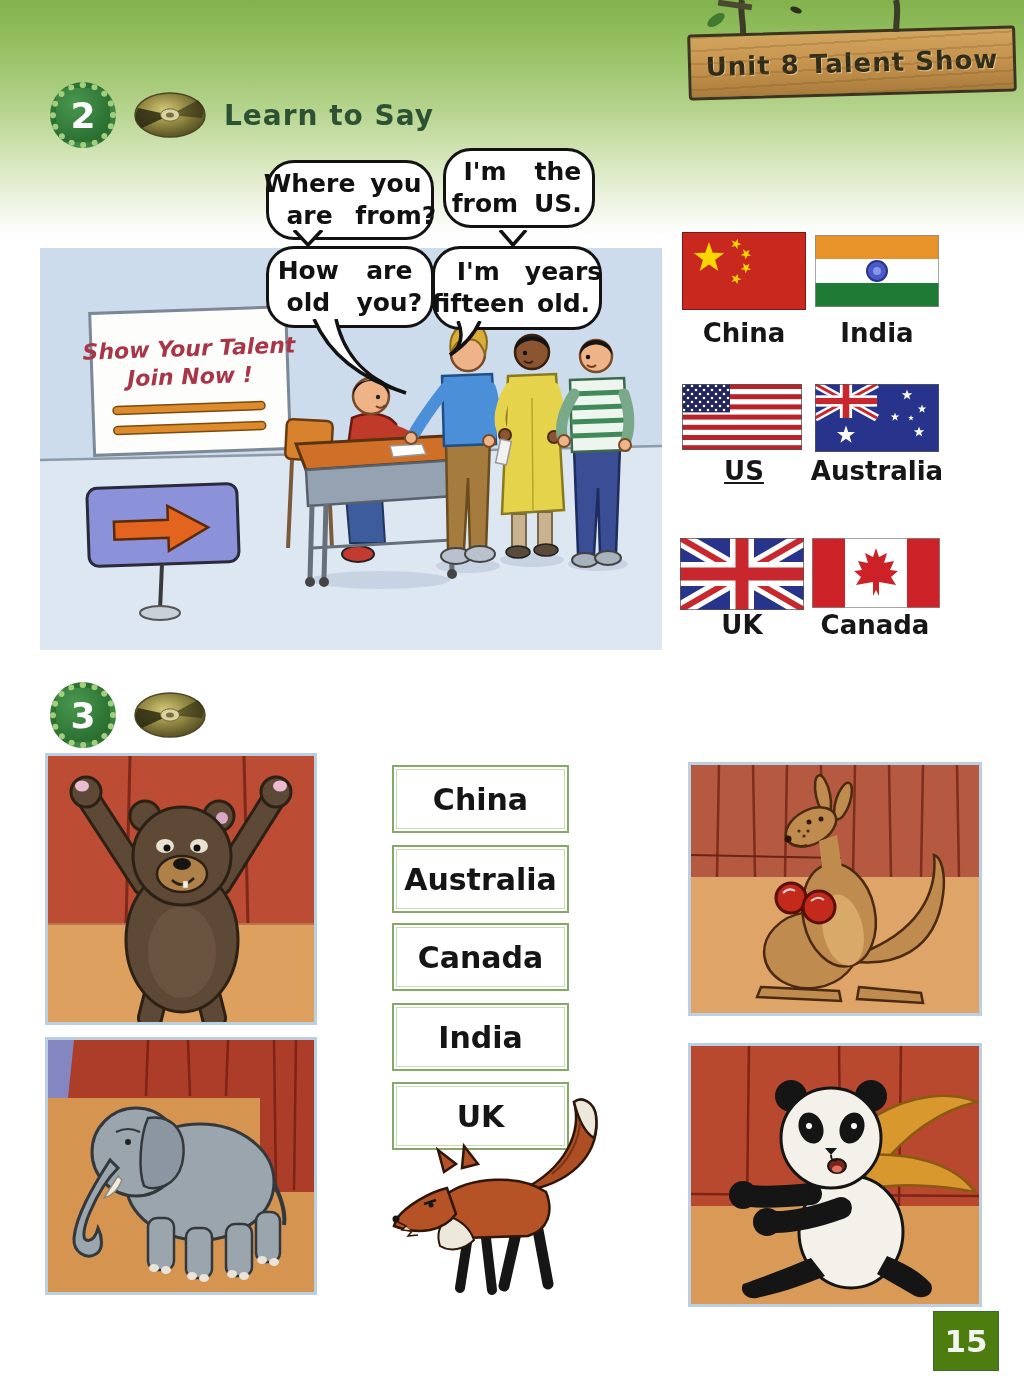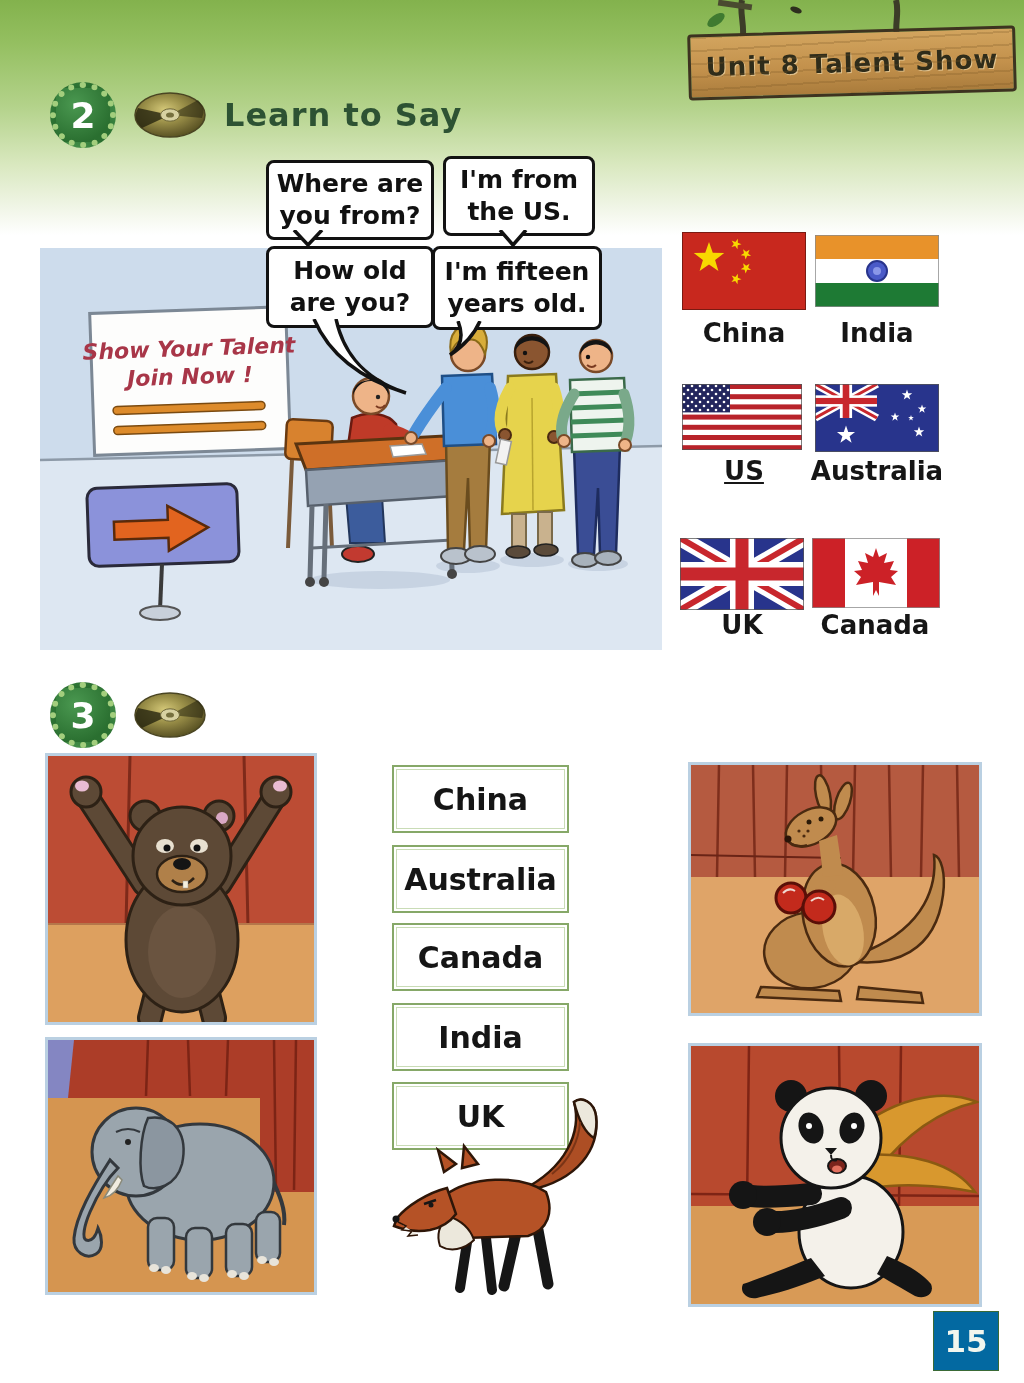--- a/index.html
+++ b/index.html
@@ -19,38 +19,38 @@
     text-shadow:1px 1px 0 rgba(255,240,200,.55);}
   .unit-sign::before{content:"";position:absolute;inset:0;
     background:repeating-linear-gradient(178deg,rgba(120,85,35,.25) 0 2px,rgba(0,0,0,0) 2px 13px);
     border-radius:2px;pointer-events:none;}
   
   .section-head{position:absolute;display:flex;align-items:center;gap:16px;}
   .badge{box-sizing:border-box;width:66px;height:66px;border-radius:50%;
     border:6px dotted #a3ce7d;display:flex;align-items:center;justify-content:center;
     background:radial-gradient(circle at 35% 30%,#4a9850,#2a6f30 75%);
     color:#fff;font-size:36px;font-weight:bold;}
-  .section-title{font-size:32px;font-weight:bold;color:#2d5233;letter-spacing:1px;}
-  
-  .bubble{position:absolute;background:#fff;border:3.5px solid #121212;border-radius:8px;
-    display:flex;flex-direction:column;align-items:center;justify-content:center;
+  .section-title{font-size:28px;font-weight:bold;color:#2d5233;letter-spacing:1px;}
+  
+  .bubble{position:absolute;background:#fff;border:3.5px solid #121212;border-radius:28px;
+    display:flex;flex-direction:row;align-items:center;justify-content:center;
     font-size:25px;font-weight:bold;color:#111;line-height:1.28;text-align:center;}
   
   .flag-label{position:absolute;text-align:center;font-size:26px;font-weight:bold;color:#161616;}
   
   .match-box{position:absolute;left:392px;width:173px;height:64px;background:#fff;
     border:2px solid #86a868;box-shadow:inset 0 0 0 2px #ffffff, inset 0 0 0 3px #c9dcb6;
     display:flex;align-items:center;justify-content:center;
     font-size:30px;font-weight:bold;color:#151515;}
   
   .animal{position:absolute;border:3px solid #bad0e2;overflow:hidden;background:#fff;}
   .animal svg{display:block;}
   
   .page-num{position:absolute;left:933px;top:1311px;width:64px;height:58px;
-    background:#0369a1;border:1px solid #3a6a36;color:#f2f6ee;
+    background:#4d7c0f;border:1px solid #3a6a36;color:#f2f6ee;
     display:flex;align-items:center;justify-content:center;font-size:31px;font-weight:bold;}
 </style>
 </head>
 <body>
 
 <svg width="0" height="0" style="position:absolute" aria-hidden="true">
   <defs>
     <path id="star5" d="M0,-10 L2.35,-3.24 L9.51,-3.09 L3.8,1.24 L5.88,8.09 L0,4 L-5.88,8.09 L-3.8,1.24 L-9.51,-3.09 L-2.35,-3.24 Z"></path>
     <radialGradient id="cdg" cx="42%" cy="38%" r="65%">
       <stop offset="0%" stop-color="#d4c878"></stop>
@@ -194,21 +194,21 @@
       <path d="M540,107 C539,87 573,87 572,107 C566,93 546,93 540,107 Z" fill="#141414"></path>
       <circle cx="548" cy="109" r="2.2" fill="#111"></circle>
       <path d="M547,117 q5,4 9,0" stroke="#7a3a20" stroke-width="2" fill="none"></path>
     </g>
   </svg>
 
   <div class="bubble" style="left:266px;top:160px;width:162px;height:74px;">
     <span>Where are</span>
     <span>you from?</span>
   </div>
-  <div class="bubble" style="left:443px;top:156px;width:146px;height:74px;">
+  <div class="bubble" style="left:443px;top:148px;width:146px;height:74px;">
     <span>I'm from</span>
     <span>the US.</span>
   </div>
   <svg class="abs" style="left:292px;top:230px;" width="34" height="18">
     <path d="M2,0 L16,15 L30,0" fill="#fff" stroke="#121212" stroke-width="3.5"></path>
   </svg>
   <svg class="abs" style="left:498px;top:230px;" width="32" height="18">
     <path d="M2,0 L15,15 L28,0" fill="#fff" stroke="#121212" stroke-width="3.5"></path>
   </svg>
   <div class="bubble" style="left:432px;top:246px;width:164px;height:78px;">

